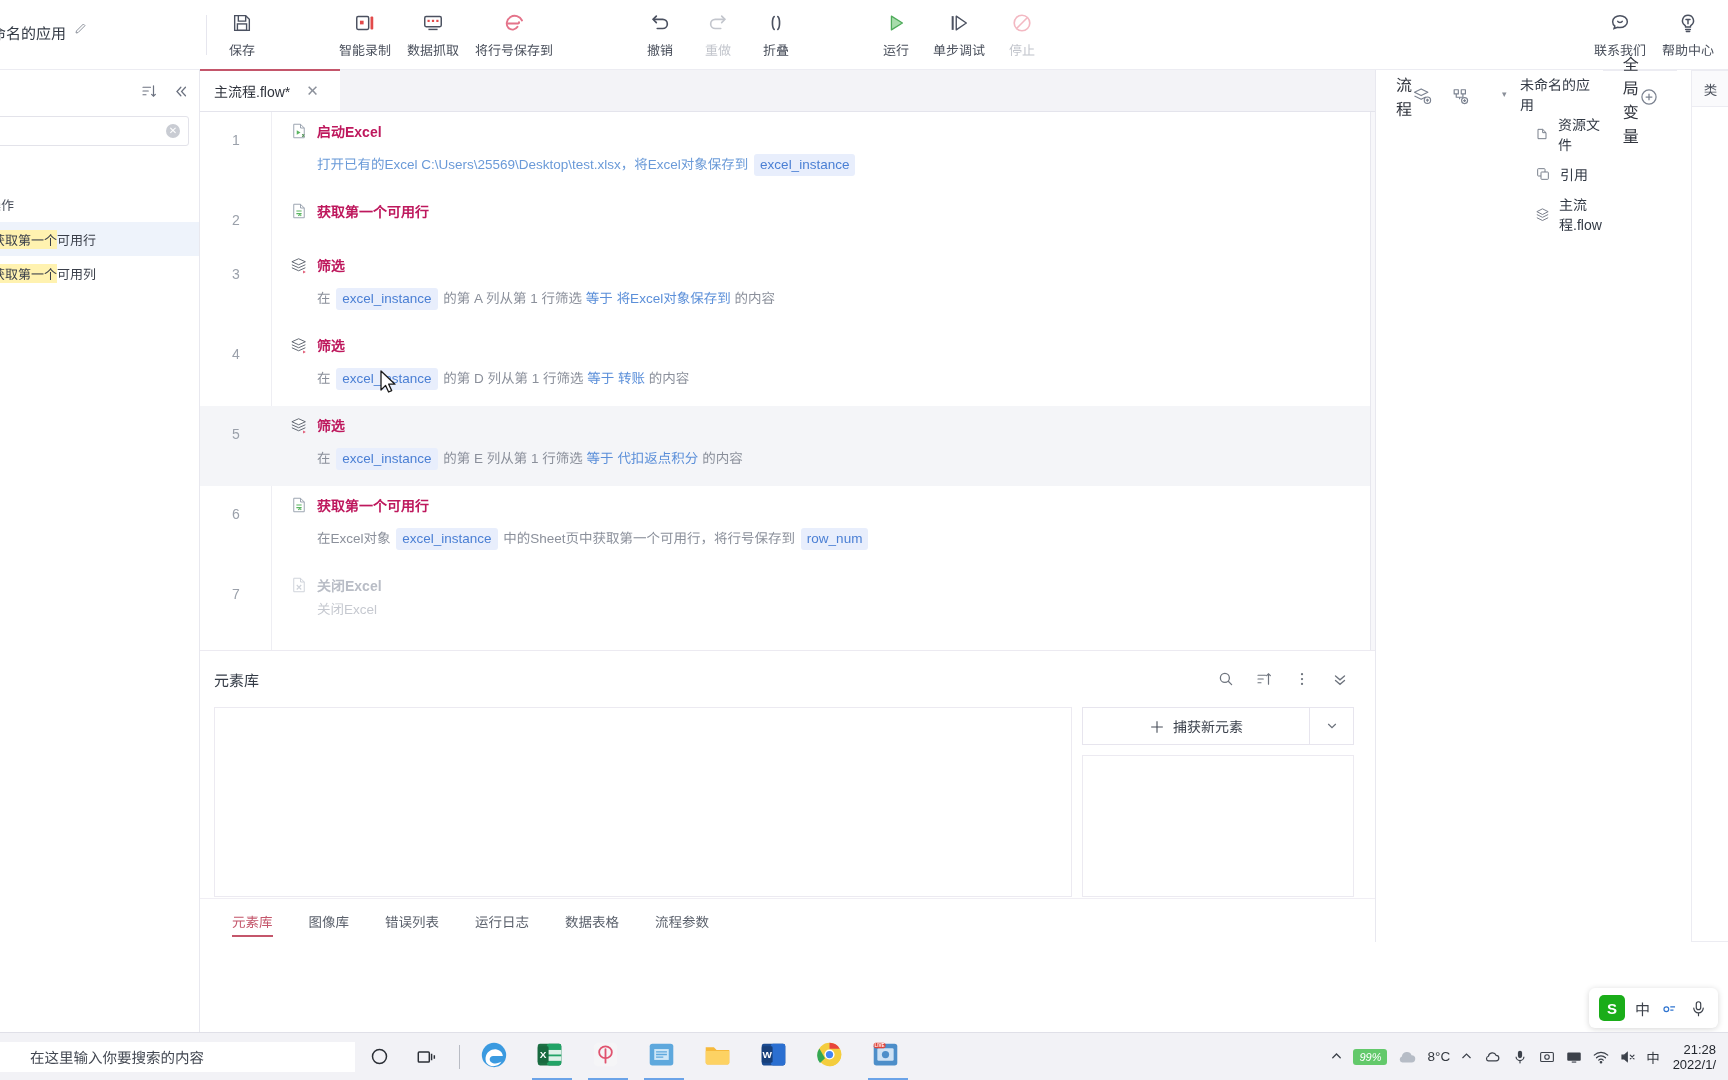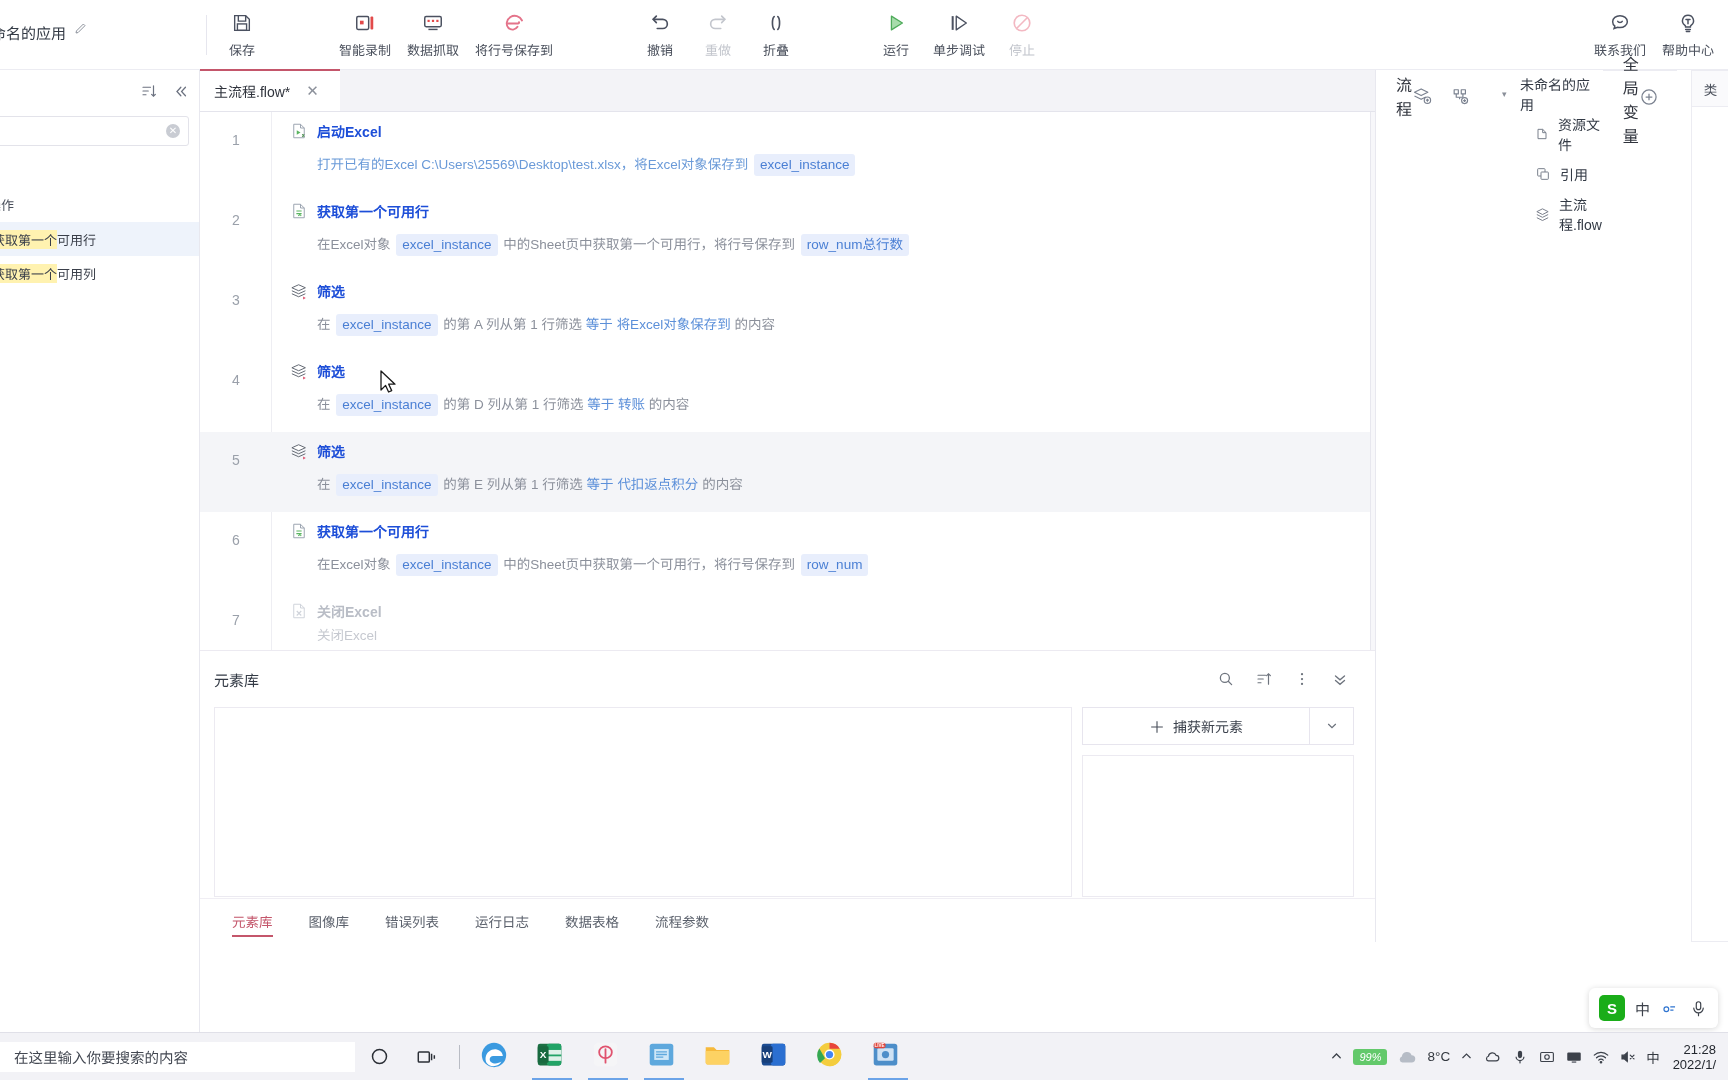--- a/index.html
+++ b/index.html
@@ -123,21 +123,21 @@
     position: relative; display: flex; min-height: 54px; align-items: flex-start;
   }
   .step.hover { background: #f4f5f8; }
   .step-num {
     width: 72px; flex: 0 0 72px; text-align: center;
     font-size: 14px; color: #9aa0aa; padding-top: 20px;
   }
   .step-body { padding: 9px 0 8px 18px; flex: 1 1 auto; }
   .step-title-row { display: flex; align-items: center; gap: 9px; }
   .step-icon { width: 18px; height: 18px; flex: 0 0 18px; display: flex; align-items: center; justify-content: center; }
-  .step-title { font-size: 14px; font-weight: bold; color: #1d4ed8; }
+  .step-title { font-size: 14px; font-weight: bold; color: #be185d; }
   .step-title.dim { color: #b9bdc6; font-weight: bold; }
   .step-desc {
     font-size: 13.5px; color: #8b909b; margin-top: 5px; margin-left: 27px;
     white-space: nowrap; line-height: 20px;
   }
   .step-desc.dim { color: #c6c9d0; }
   .chip {
     background: #e8eefc; color: #4a7fd4; border-radius: 3px;
     padding: 1px 6px; margin: 8px 2px; display: inline-block;
   }
@@ -229,21 +229,21 @@
   .gv-body { height: 330px; background: #fff; }
 
   
   .taskbar {
     position: absolute; left: 0; bottom: 0; width: 1728px; height: 48px;
     background: #f2f2f6; display: flex; align-items: center;
     border-top: 1px solid #e0e0e8;
   }
   .tb-search {
     width: 355px; flex: 0 0 355px; height: 30px;
-    display: flex; align-items: center; padding-left: 14px;
+    display: flex; align-items: center; padding-left: 30px;
     font-size: 14.5px; color: #434852; background: #ffffff;
   }
   .tb-btn {
     width: 48px; height: 48px; display: flex; align-items: center; justify-content: center;
     cursor: pointer;
   }
   .tb-sep { width: 1px; height: 24px; background: #b9bcc4; margin: 0 8px; }
   .app-ico { width: 34px; height: 34px; border-radius: 5px; position: relative; }
   .app-slot { width: 56px; height: 48px; display: flex; align-items: center; justify-content: center; position: relative; cursor: pointer; }
   .app-slot.active::after {
@@ -494,21 +494,20 @@
                 <span class="step-icon">
                   <svg width="18" height="18" viewBox="0 0 24 24" fill="none">
                     <path d="M5 3h9l5 5v13H5z" fill="#fff" stroke="#9aa3b0" stroke-width="1.3" stroke-linejoin="round"></path>
                     <path d="M14 3v5h5" stroke="#9aa3b0" stroke-width="1.3" stroke-linejoin="round"></path>
                     <path d="M8.5 12h7M8.5 15.5h7" stroke="#59b45f" stroke-width="1.5"></path>
                     <path d="M11 18.5l2-2 2 2" stroke="#59b45f" stroke-width="1.4"></path>
                   </svg>
                 </span>
                 <span class="step-title">获取第一个可用行</span>
               </div>
-              <div class="step-desc"><span>在Excel对象 </span><span class="chip">excel_instance</span><span> 中的Sheet页中获取第一个可用行，将行号保存到 </span><span class="chip">row_num总行数</span></div>
             </div>
           </div>
           <div class="step">
             <div class="step-num">3</div>
             <div class="step-body">
               <div class="step-title-row">
                 <span class="step-icon">
                   <svg width="19" height="19" viewBox="0 0 24 24" fill="none">
                     <path d="M11.5 3l9 4-9 4-9-4z" fill="#fff" stroke="#5b616c" stroke-width="1.25" stroke-linejoin="round"></path>
                     <path d="M2.5 11l9 4 9-4" stroke="#5b616c" stroke-width="1.25" stroke-linejoin="round"></path>

